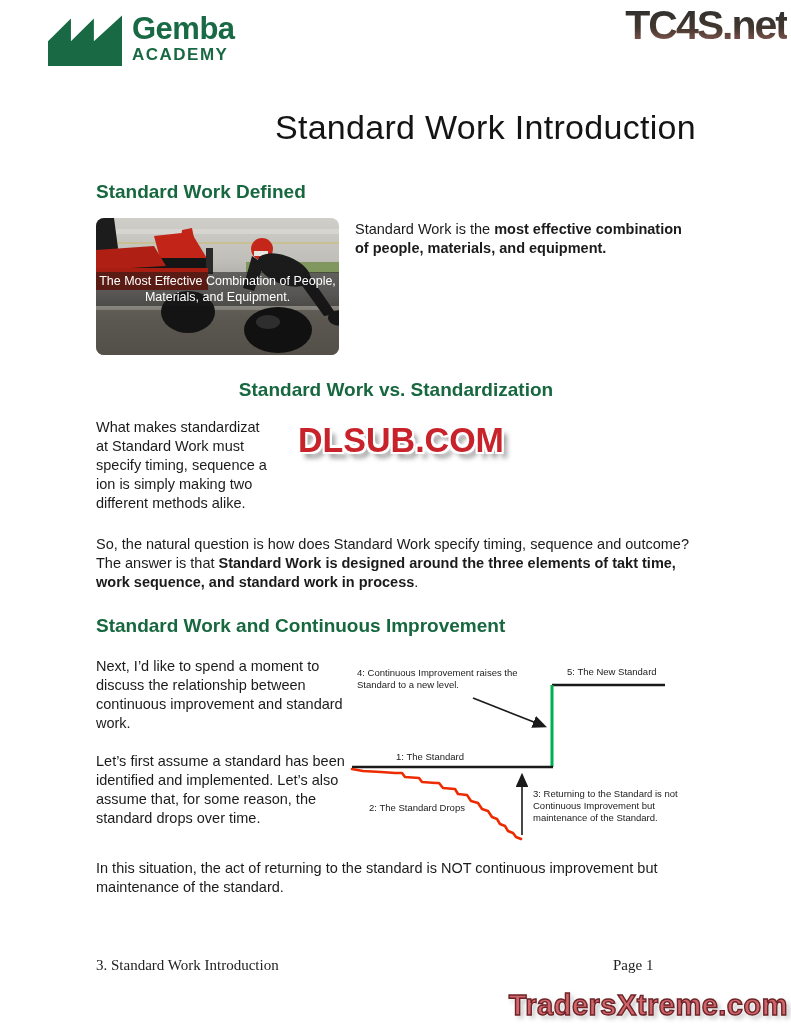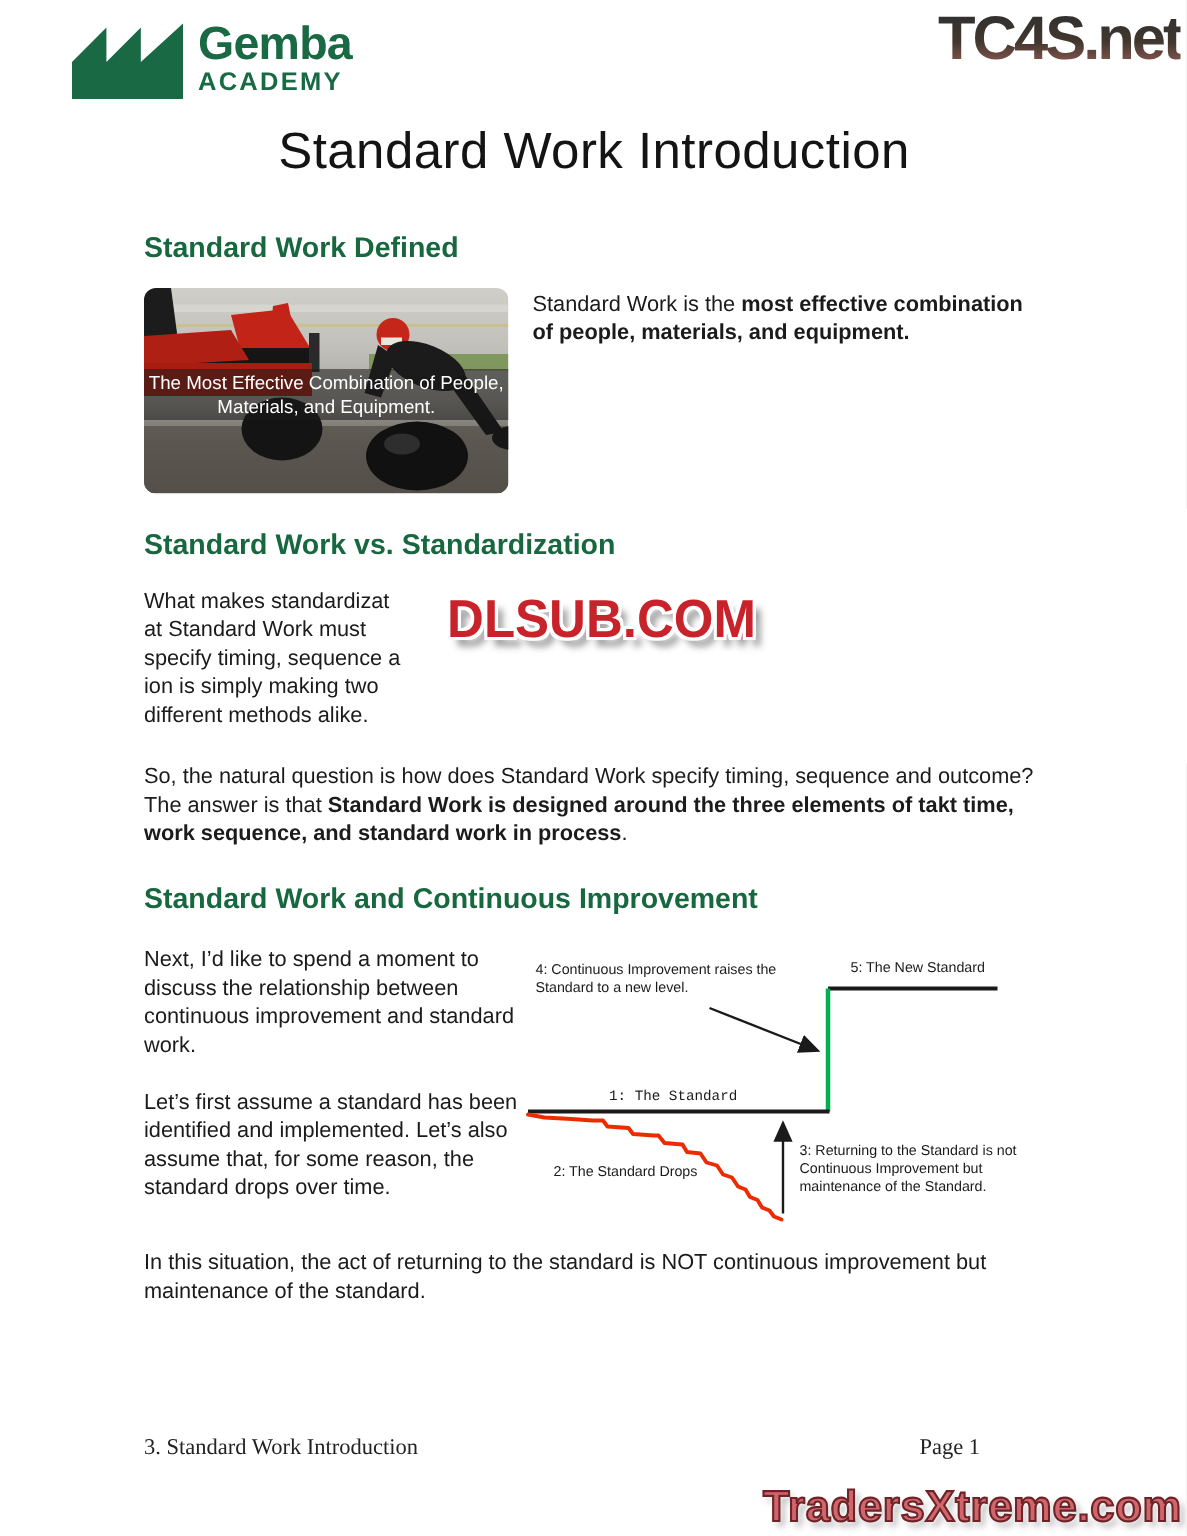--- a/index.html
+++ b/index.html
@@ -19,24 +19,24 @@
   .logo-main { font-size:31px; font-weight:800; color:#186944; letter-spacing:-0.5px; }
   .logo-sub  { font-size:17px; font-weight:700; color:#186944; letter-spacing:1.5px; margin-top:2px; }
   .wm-top {
     position:absolute; top:2px; right:4px;
     font-size:41px; font-weight:800; letter-spacing:-2px;
     background:linear-gradient(#303030 15%, #42372e 55%, #8e5b55 90%);
     -webkit-background-clip:text; background-clip:text; color:transparent;
   }
   
   .content { position:absolute; left:96px; top:0; width:600px; }
-  .doc-title { margin-top:82px; text-align:center; font-size:34px; font-weight:400; color:#141414; letter-spacing:0.3px; }
+  .doc-title { margin-top:108px; text-align:right; font-size:34px; font-weight:400; color:#141414; letter-spacing:0.3px; }
   h2.sec { font-size:19px; font-weight:700; color:#17673F; }
   .h2-1 { margin-top:34px; }
-  .h2-2 { margin-top:24px; }
+  .h2-2 { margin-top:24px;text-align:center; }
   .h2-3 { margin-top:23px; }
   p, .body-text { font-size:14.5px; line-height:19px; color:#1b1b1b; }
   b, strong { font-weight:700; }
   
   .row-defined { display:flex; margin-top:15px; }
   .pit-figure { position:relative; width:243px; height:137px; flex:0 0 243px; border-radius:8px; overflow:hidden; }
   .pit-figure svg { display:block; }
   .pit-caption {
     position:absolute; left:0; top:54px; width:100%; height:34px;
     background:rgba(25,25,25,0.55); color:#fff;
@@ -64,21 +64,21 @@
   .para-so { margin-top:22px; }
   
   .ci-row { position:relative; margin-top:20px; height:192px; }
   .ci-left { width:262px; }
   .ci-left p + p { margin-top:19px; }
   .diagram { position:absolute; left:249px; top:4px; width:420px; height:186px; }
   .diagram svg { position:absolute; left:0; top:0; }
   .dlabel { position:absolute; font-size:9.5px; line-height:12px; color:#1b1b1b; }
   .dl-4 { left:12px;  top:6px;   width:172px; }
   .dl-5 { left:222px; top:5px; }
-  .dl-1 { left:61px;  top:90px;font-family:Liberation Mono, monospace; }
+  .dl-1 { left:51px;  top:90px; }
   .dl-2 { left:24px;  top:141px; }
   .dl-3 { left:188px; top:127px; width:172px; }
   .para-situation { margin-top:10px; }
   
   .footer { position:absolute; top:957px; left:96px; width:600px;
             font-family:"Liberation Serif", serif; font-size:15px; color:#222; }
   .footer-right { position:absolute; left:517px; top:0; }
   .wm-bottom {
     position:absolute; right:3px; bottom:2px;
     font-size:29px; font-weight:800; letter-spacing:0.5px;

